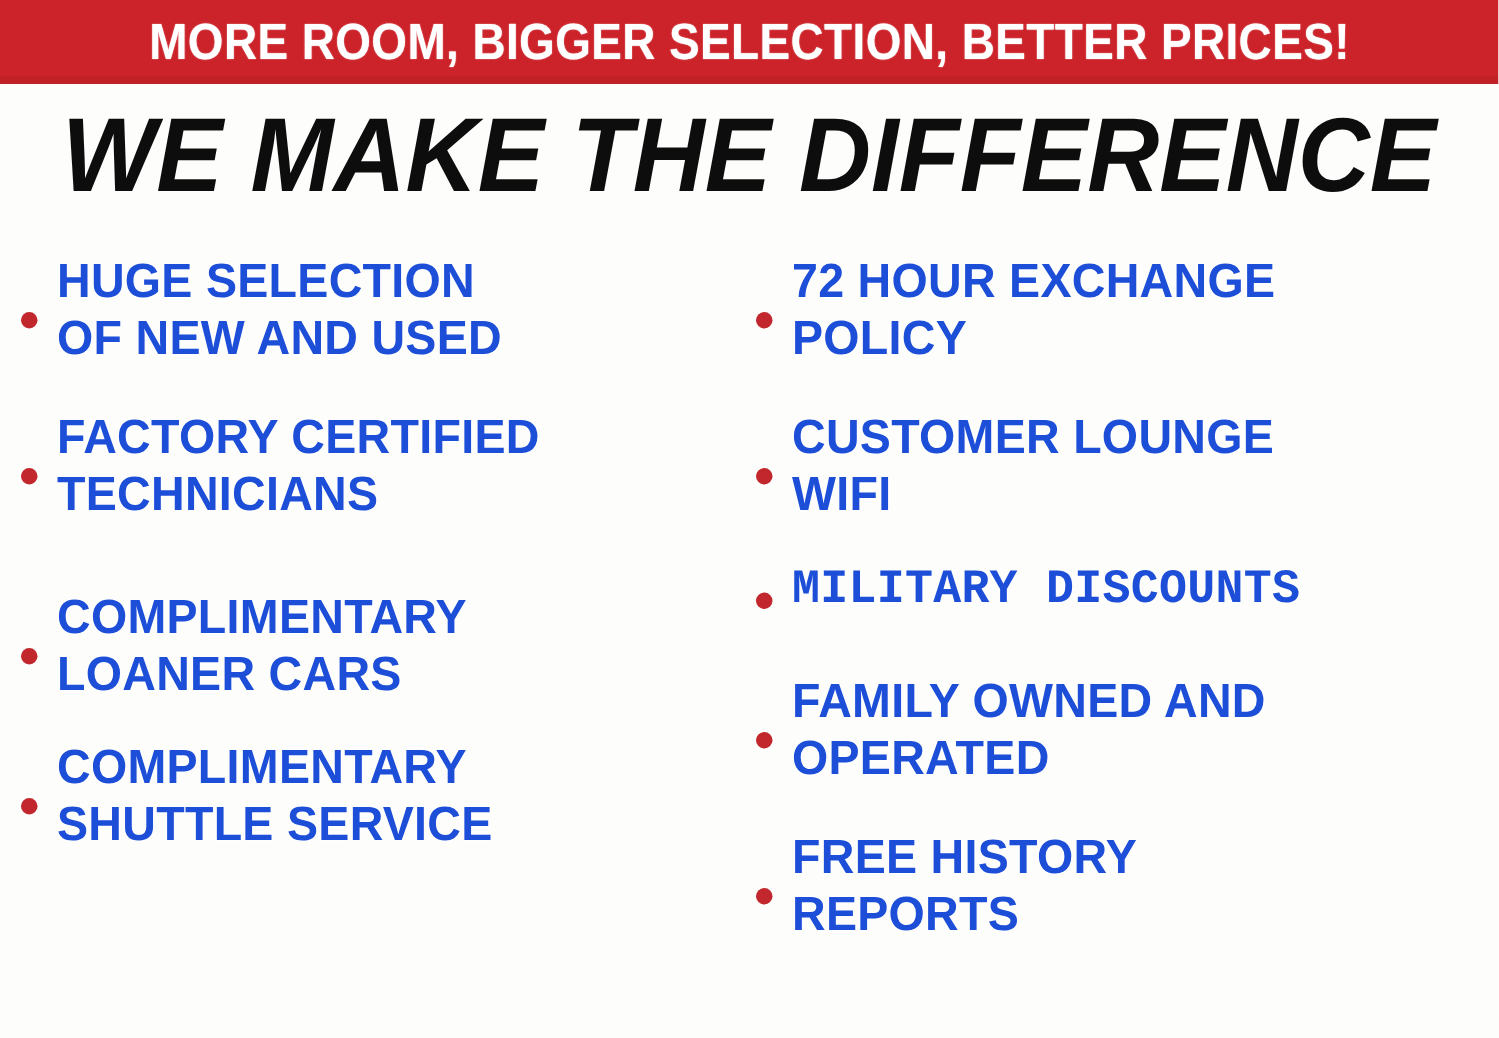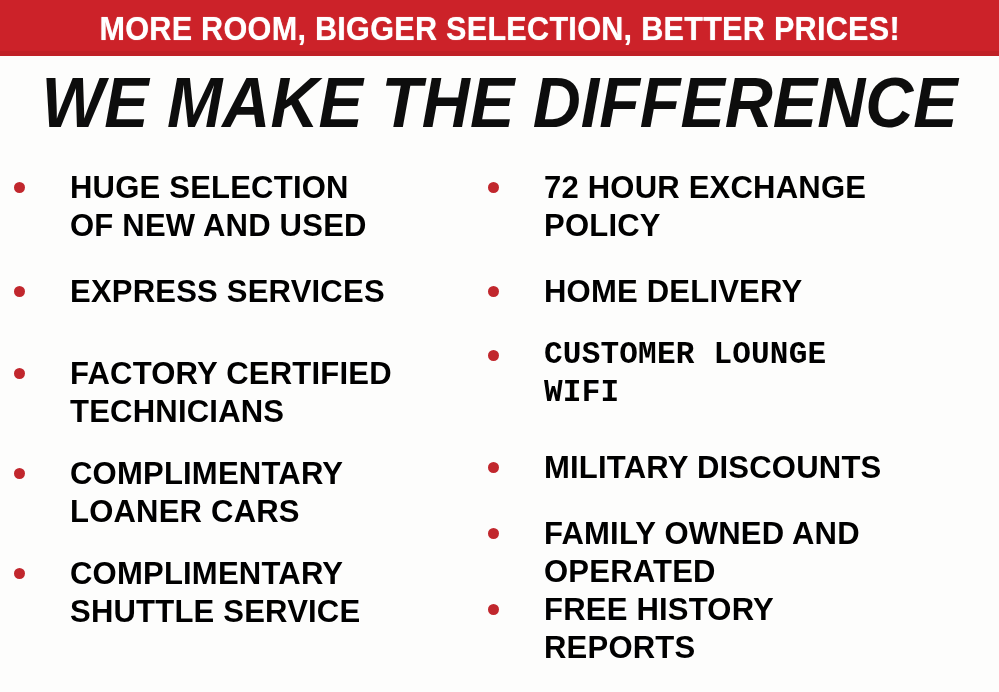--- a/index.html
+++ b/index.html
@@ -83,36 +83,35 @@
     top: 158px;
     width: 999px;
     height: 534px;
   }
   .col {
     position: absolute;
     top: 0;
     height: 534px;
   }
   .col-left  { left: 14px;  width: 490px; }
-  .col-right { left: 488px; width: 490px; }
+  .col-right { left: 504px; width: 490px; }
 
   .bullet {
     position: relative;
     display: flex;
-    align-items: flex-start;
-    color: #000000;
+    align-items: center;
+    color: #1d4ed8;
     font-family: "Liberation Sans Narrow", "Liberation Sans", sans-serif;
     font-weight: bold;
     font-size: 32px;
     line-height: 38px;
     letter-spacing: 0.2px;
     text-shadow:
       0 0 2px rgba(255,255,255,0.9),
       0 1px 0 rgba(255,255,255,0.55);
-    gap: 32px;
   }
 
   .dot {
     flex: 0 0 auto;
     width: 11px;
     height: 11px;
     border-radius: 50%;
     background: #c1272d;
     margin-top: 14px;
     margin-right: 13px;
@@ -154,24 +153,20 @@
   <div class="columns">
 
     <div class="col col-left">
       <div class="bullet">
         <span class="dot"></span>
         <span class="btext">HUGE SELECTION
 OF NEW AND USED</span>
       </div>
       <div class="bullet">
         <span class="dot"></span>
-        <span class="btext">EXPRESS SERVICES</span>
-      </div>
-      <div class="bullet">
-        <span class="dot"></span>
         <span class="btext">FACTORY CERTIFIED
 TECHNICIANS</span>
       </div>
       <div class="bullet">
         <span class="dot"></span>
         <span class="btext">COMPLIMENTARY
 LOANER CARS</span>
       </div>
       <div class="bullet">
         <span class="dot"></span>
@@ -181,24 +176,20 @@
     </div>
 
     <div class="col col-right">
       <div class="bullet">
         <span class="dot"></span>
         <span class="btext">72 HOUR EXCHANGE
 POLICY</span>
       </div>
       <div class="bullet">
         <span class="dot"></span>
-        <span class="btext">HOME DELIVERY</span>
-      </div>
-      <div class="bullet">
-        <span class="dot"></span>
         <span class="btext">CUSTOMER LOUNGE
 WIFI</span>
       </div>
       <div class="bullet">
         <span class="dot"></span>
         <span class="btext">MILITARY DISCOUNTS</span>
       </div>
       <div class="bullet">
         <span class="dot"></span>
         <span class="btext">FAMILY OWNED AND

